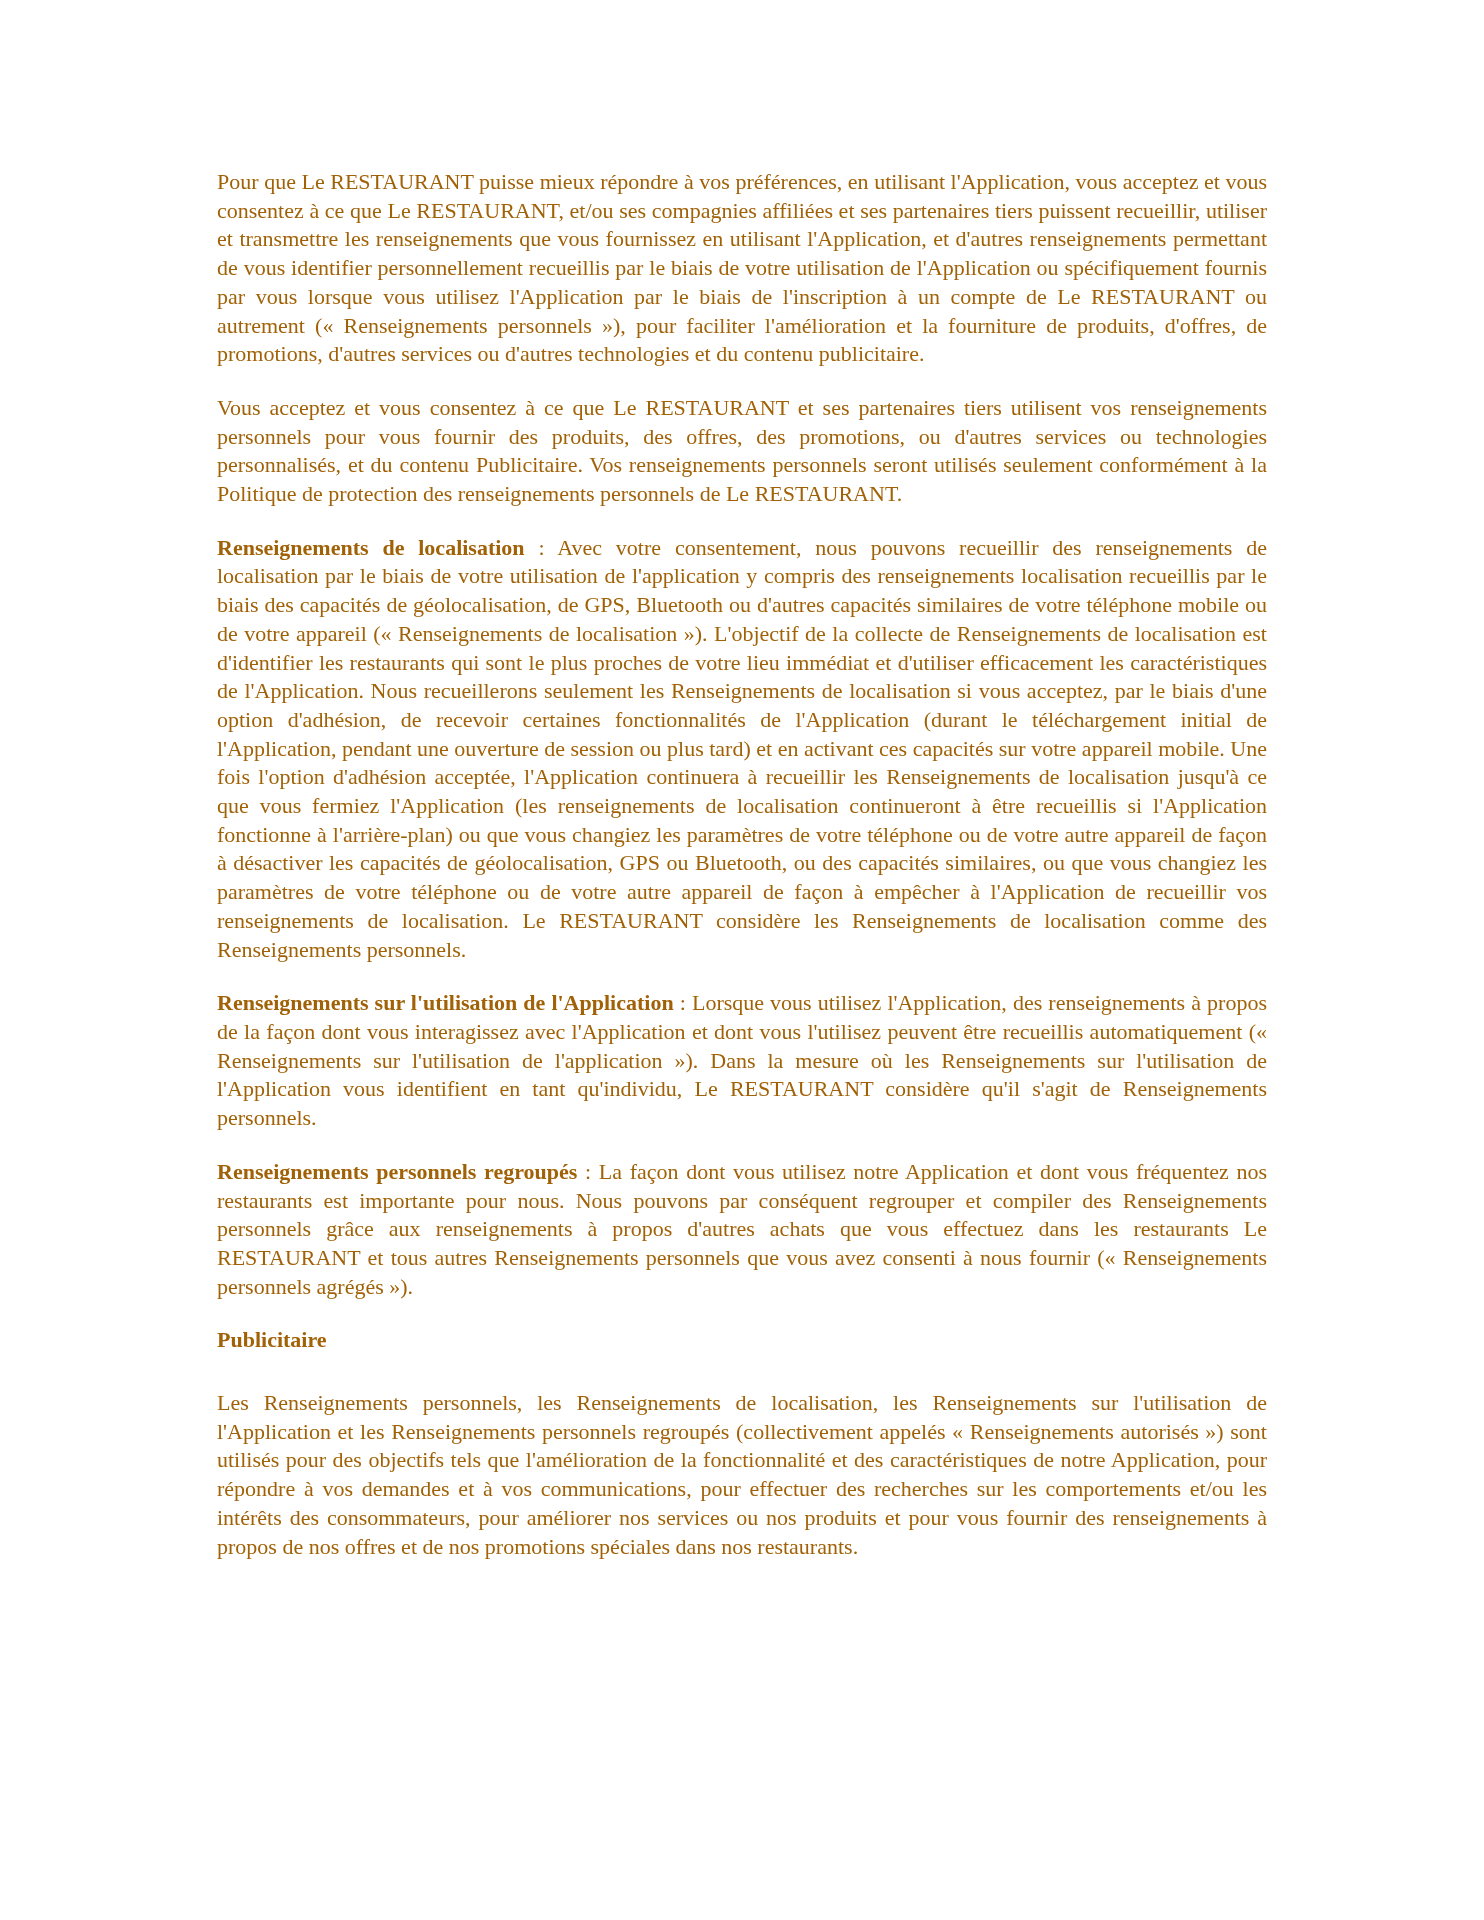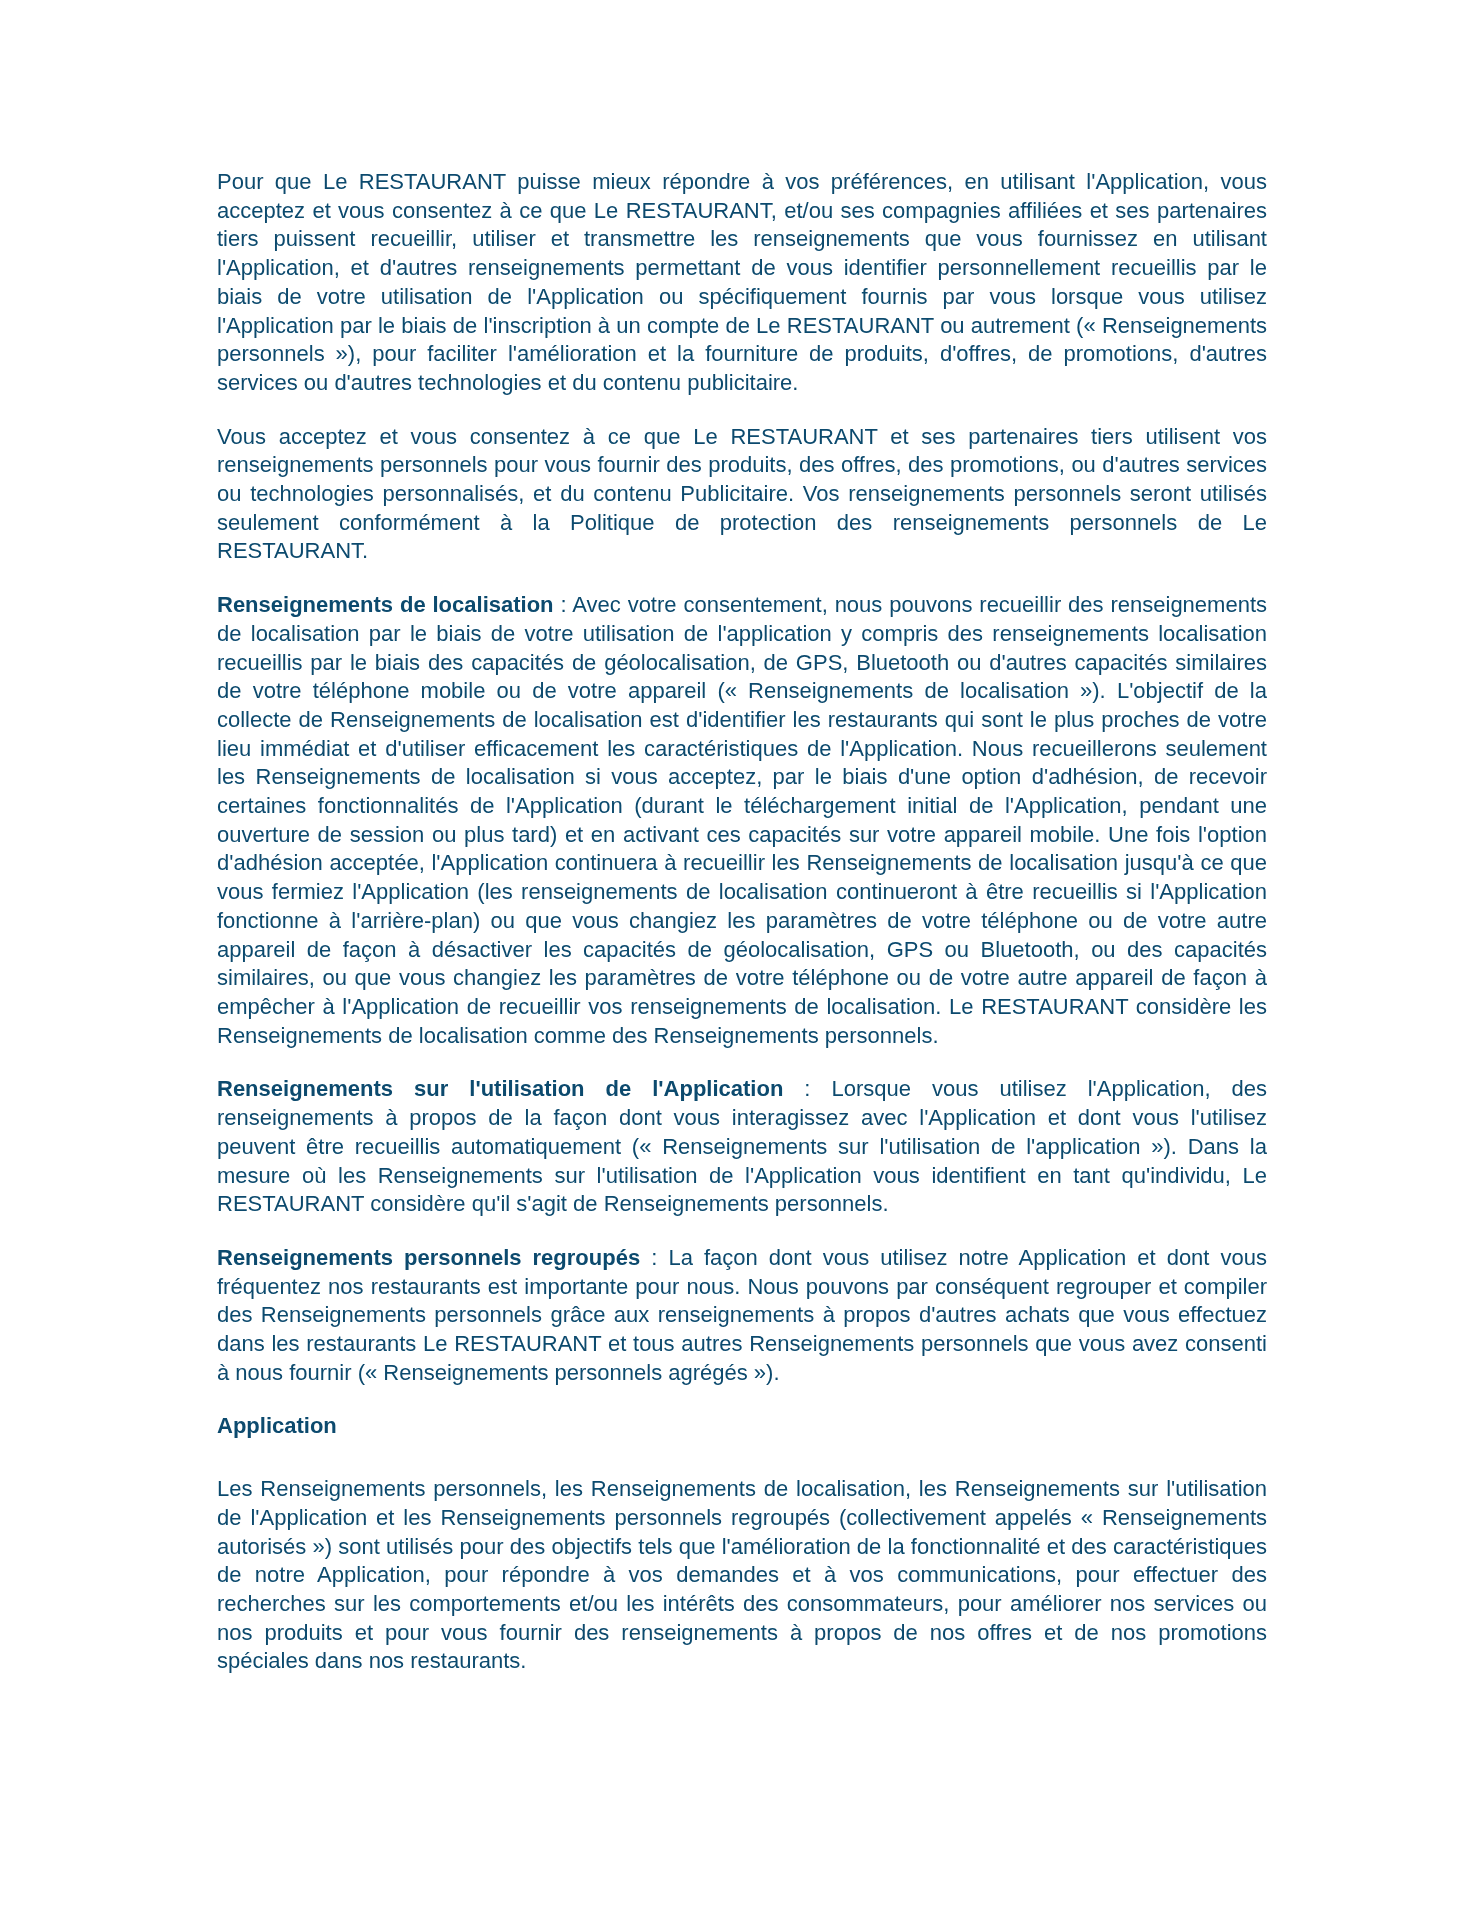--- a/index.html
+++ b/index.html
@@ -13,24 +13,24 @@
     position: relative;
     width: 1484px;
     height: 1920px;
     background: #ffffff;
   }
   .content {
     position: absolute;
     left: 217px;
     top: 168px;
     width: 1050px;
-    font-family: Liberation Sans, sans-serif;
+    font-family: Liberation Serif, serif;
     font-size: 22px;
     line-height: 28.7px;
-    color: #0c4a6e;
+    color: #a16207;
     hyphens: none;
   }
   .para {
     margin: 0 0 25px 0;
     text-align: justify;
   }
   .para strong { font-weight: bold; }
   .heading {
     font-size: 22px;
     line-height: 28.7px;
@@ -48,18 +48,18 @@
     <p class="para"><span>Pour que Le RESTAURANT puisse mieux répondre à vos préférences, en utilisant l'Application, vous acceptez et vous consentez à ce que Le RESTAURANT, et/ou ses compagnies affiliées et ses partenaires tiers puissent recueillir, utiliser et transmettre les renseignements que vous fournissez en utilisant l'Application, et d'autres renseignements permettant de vous identifier personnellement recueillis par le biais de votre utilisation de l'Application ou spécifiquement fournis par vous lorsque vous utilisez l'Application par le biais de l'inscription à un compte de Le RESTAURANT ou autrement (« Renseignements personnels »), pour faciliter l'amélioration et la fourniture de produits, d'offres, de promotions, d'autres services ou d'autres technologies et du contenu publicitaire.</span></p>
 
     <p class="para"><span>Vous acceptez et vous consentez à ce que Le RESTAURANT et ses partenaires tiers utilisent vos renseignements personnels pour vous fournir des produits, des offres, des promotions, ou d'autres services ou technologies personnalisés, et du contenu Publicitaire. Vos renseignements personnels seront utilisés seulement conformément à la Politique de protection des renseignements personnels de Le RESTAURANT.</span></p>
 
     <p class="para"><strong>Renseignements de localisation</strong><span> : </span><span>Avec votre consentement, nous pouvons recueillir des renseignements de localisation par le biais de votre utilisation de l'application y compris des renseignements localisation recueillis par le biais des capacités de géolocalisation, de GPS, Bluetooth ou d'autres capacités similaires de votre téléphone mobile ou de votre appareil (« Renseignements de localisation »). L'objectif de la collecte de Renseignements de localisation est d'identifier les restaurants qui sont le plus proches de votre lieu immédiat et d'utiliser efficacement les caractéristiques de l'Application. Nous recueillerons seulement les Renseignements de localisation si vous acceptez, par le biais d'une option d'adhésion, de recevoir certaines fonctionnalités de l'Application (durant le téléchargement initial de l'Application, pendant une ouverture de session ou plus tard) et en activant ces capacités sur votre appareil mobile. Une fois l'option d'adhésion acceptée, l'Application continuera à recueillir les Renseignements de localisation jusqu'à ce que vous fermiez l'Application (les renseignements de localisation continueront à être recueillis si l'Application fonctionne à l'arrière-plan) ou que vous changiez les paramètres de votre téléphone ou de votre autre appareil de façon à désactiver les capacités de géolocalisation, GPS ou Bluetooth, ou des capacités similaires, ou que vous changiez les paramètres de votre téléphone ou de votre autre appareil de façon à empêcher à l'Application de recueillir vos renseignements de localisation. Le RESTAURANT considère les Renseignements de localisation comme des Renseignements personnels.</span></p>
 
     <p class="para"><strong>Renseignements sur l'utilisation de l'Application</strong><span> : </span><span>Lorsque vous utilisez l'Application, des renseignements à propos de la façon dont vous interagissez avec l'Application et dont vous l'utilisez peuvent être recueillis automatiquement (« Renseignements sur l'utilisation de l'application »). Dans la mesure où les Renseignements sur l'utilisation de l'Application vous identifient en tant qu'individu, Le RESTAURANT considère qu'il s'agit de Renseignements personnels.</span></p>
 
     <p class="para"><strong>Renseignements personnels regroupés</strong><span> : </span><span>La façon dont vous utilisez notre Application et dont vous fréquentez nos restaurants est importante pour nous. Nous pouvons par conséquent regrouper et compiler des Renseignements personnels grâce aux renseignements à propos d'autres achats que vous effectuez dans les restaurants Le RESTAURANT et tous autres Renseignements personnels que vous avez consenti à nous fournir (« Renseignements personnels agrégés »).</span></p>
 
-    <h2 class="heading">Application</h2>
+    <h2 class="heading">Publicitaire</h2>
 
     <p class="para"><span>Les Renseignements personnels, les Renseignements de localisation, les Renseignements sur l'utilisation de l'Application et les Renseignements personnels regroupés (collectivement appelés « Renseignements autorisés ») sont utilisés pour des objectifs tels que l'amélioration de la fonctionnalité et des caractéristiques de notre Application, pour répondre à vos demandes et à vos communications, pour effectuer des recherches sur les comportements et/ou les intérêts des consommateurs, pour améliorer nos services ou nos produits et pour vous fournir des renseignements à propos de nos offres et de nos promotions spéciales dans nos restaurants.</span></p>
 
   </div>
 </div>
 
 </body></html>

